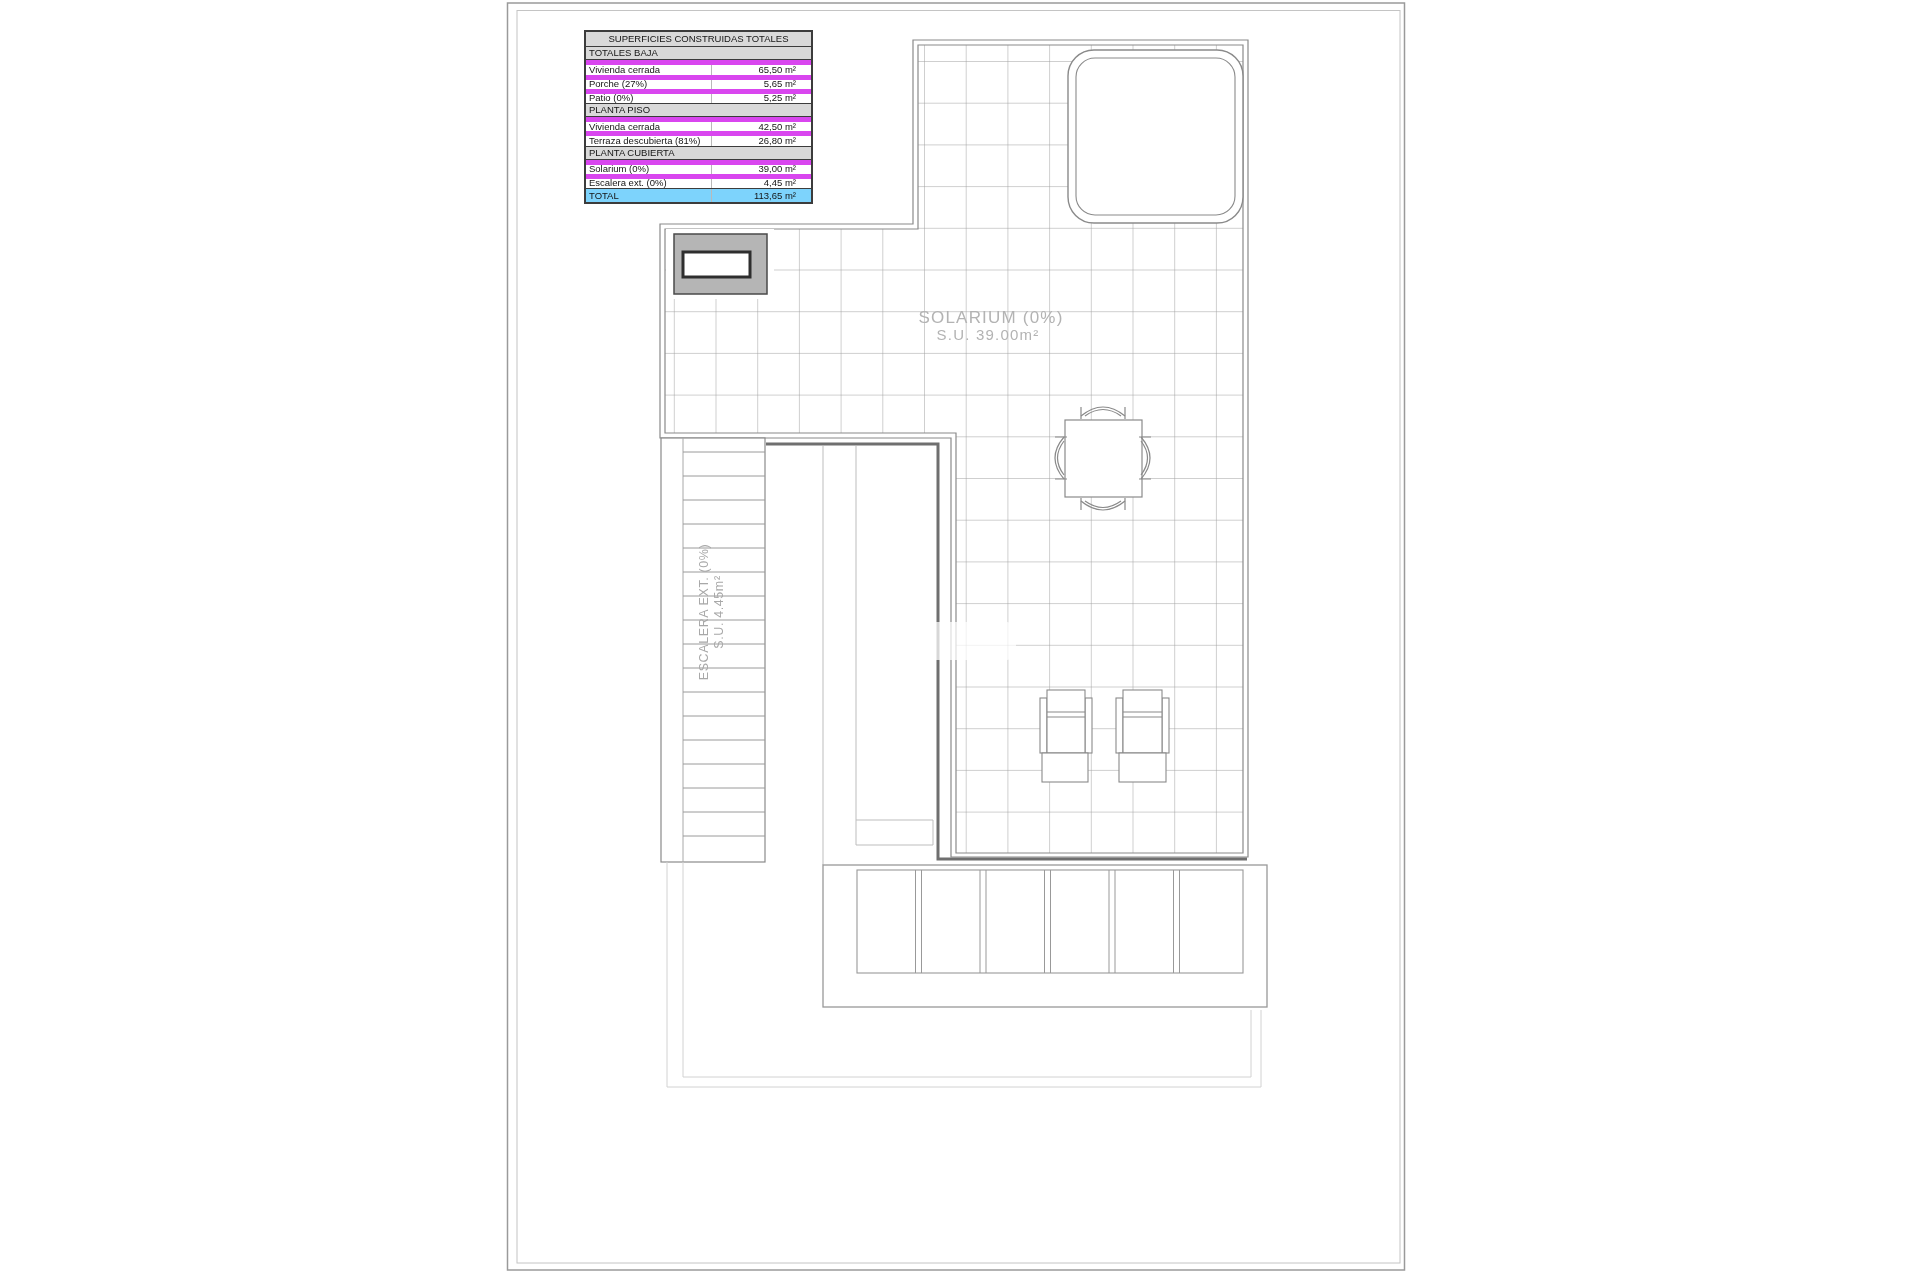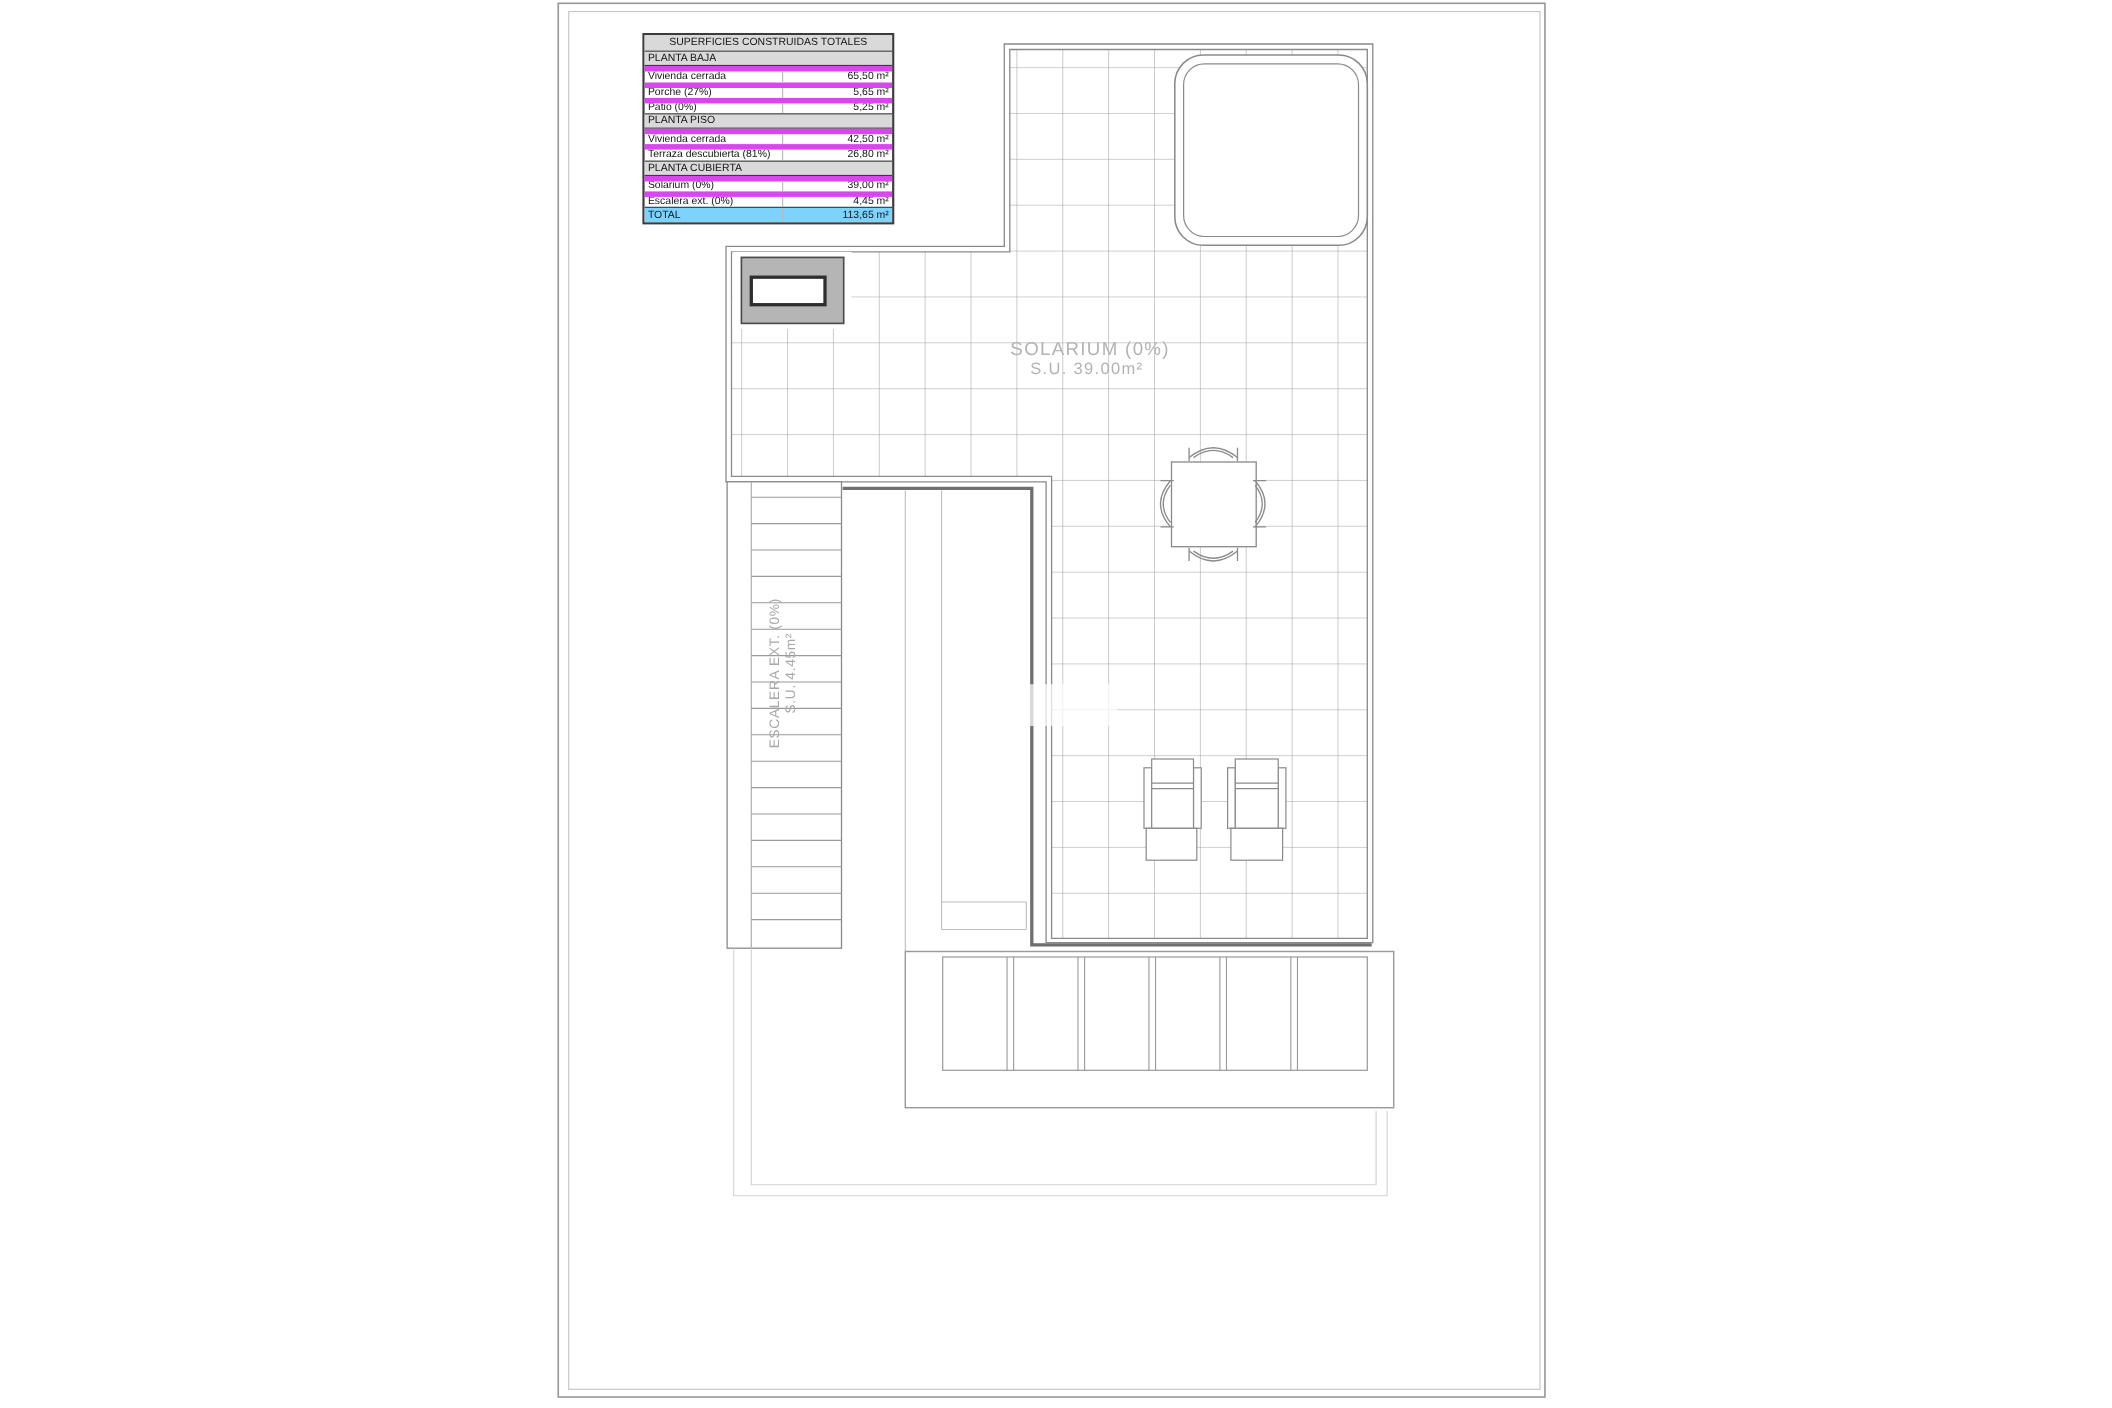--- a/index.html
+++ b/index.html
@@ -9,21 +9,21 @@
   
   .areas-table{position:absolute;left:537px;top:30px;width:229px;background:#ffffff;
                border:2px solid #3c3c3c;box-sizing:border-box;color:#141414;
                font-size:9.5px;line-height:12px;z-index:5;margin-left:47px;}
   .trow{display:flex;align-items:center;height:14.2px;box-sizing:border-box;
         border-top:5px solid #d946ef;overflow:hidden;white-space:nowrap;}
   .trow.title{justify-content:center;background:#d9d9d9;border-top:none;}
   .trow.sect{background:#d9d9d9;border-top:1.4px solid #3c3c3c;border-bottom:1.4px solid #3c3c3c;}
   .trow.total{background:#7dd3fc;border-top:1.4px solid #3c3c3c;align-items:center;}
   .trow .lbl{flex:1;padding-left:3px;}
-  .trow .val{width:100px;text-align:right;padding-right:3px;box-sizing:border-box;
+  .trow .val{width:100px;text-align:right;padding-right:15px;box-sizing:border-box;
              align-self:stretch;display:flex;align-items:center;justify-content:flex-end;}
   .trow.data .val{border-left:1px solid #b9b9b9;}
   .plan-label{fill:#b3b3b3;letter-spacing:1.2px;}
   .stairs-label{fill:#a8a8a8;letter-spacing:0.6px;}
 </style>
 </head>
 <body>
 
 <div id="canvas">
 
@@ -128,21 +128,21 @@
       <text class="stairs-label" font-size="12.5" text-anchor="middle" transform="translate(723 612) rotate(-90)">S.U. 4.45m²</text>
     </g>
   </svg>
 
   <div class="areas-table">
     <div class="trow title">
       <span>SUPERFICIES CONSTRUIDAS TOTALES</span>
     </div>
 
     <div class="trow sect">
-      <span class="lbl">PLANTA BAJA</span>
+      <span class="lbl">TOTALES BAJA</span>
     </div>
     <div class="trow data">
       <span class="lbl">Vivienda cerrada</span>
       <span class="val">65,50 m²</span>
     </div>
     <div class="trow data">
       <span class="lbl">Porche (27%)</span>
       <span class="val">5,65 m²</span>
     </div>
     <div class="trow data">

